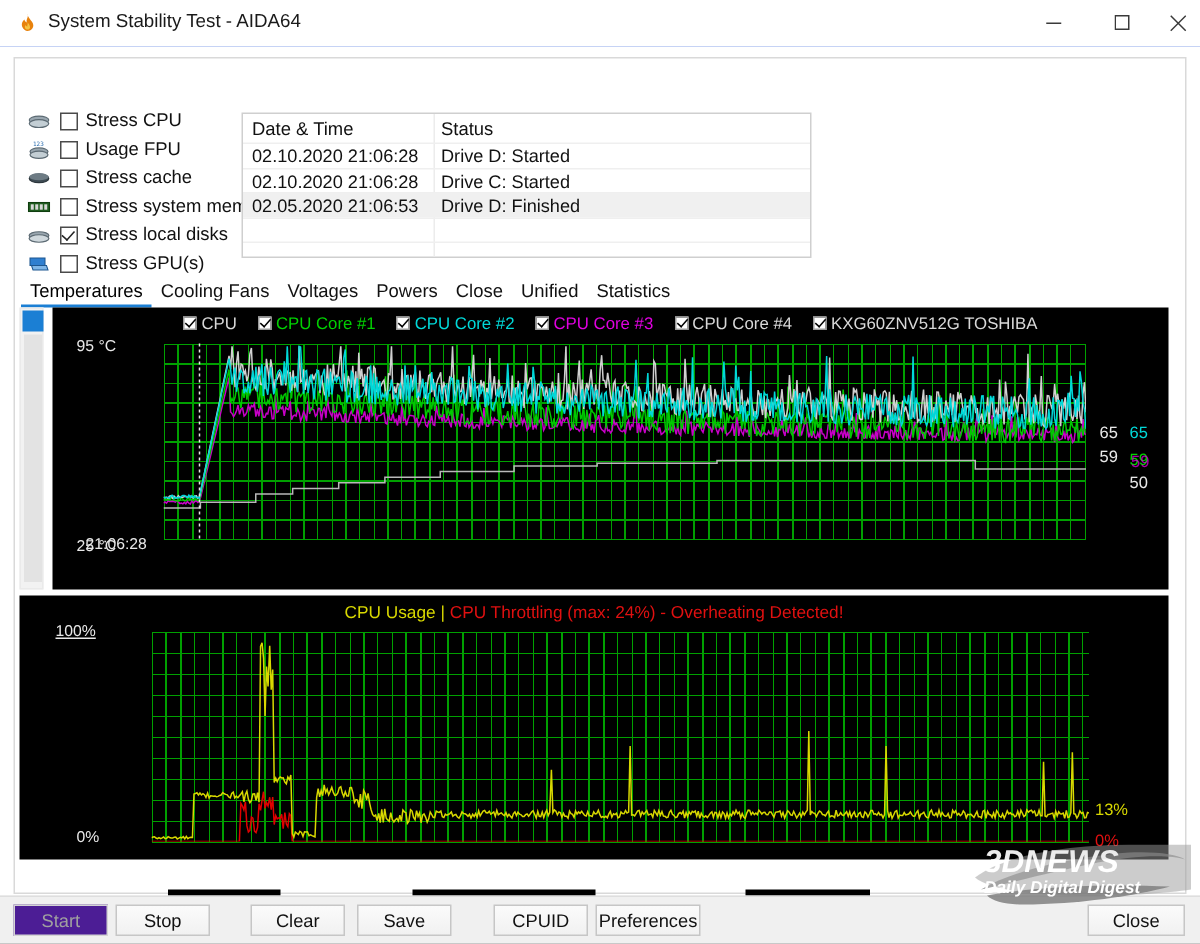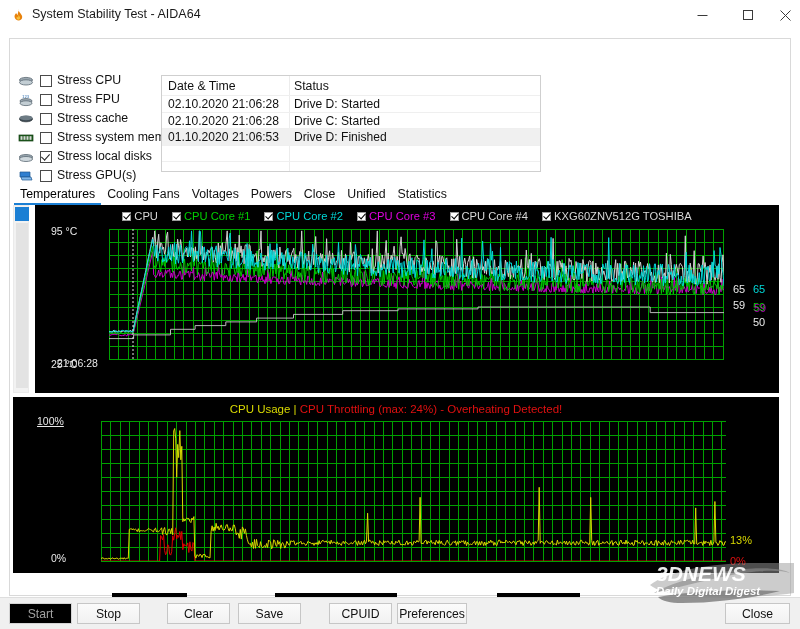--- a/index.html
+++ b/index.html
@@ -263,21 +263,21 @@
     border: 1px solid #c6c6c6;
     background: linear-gradient(#fbfbfb, #f1f1f1);
     font-size: 12.2px;
     color: #111;
     text-align: center;
     line-height: 20px;
     box-sizing: border-box;
     cursor: default;
   }
   .btn.disabled {
-    background: #000000;
+    background: #4c1d95;
     border-color: #d4d4d4;
     color: #a0a0a0;
   }
 
   
   .watermark {
     position: absolute; left: 648px; top: 563px;
     width: 146px; height: 48px;
     pointer-events: none;
     opacity: 0.92;
@@ -333,21 +333,21 @@
 
       <div class="stress-row">
         <span class="stress-ico">
           <svg width="16" height="14" viewBox="0 0 16 14">
             <text x="4" y="4.5" font-size="4" fill="#2e6fb0" font-family="monospace">123</text>
             <ellipse cx="8" cy="8" rx="6" ry="2.4" fill="#9aa7b0" stroke="#5c6a73" stroke-width="0.8"></ellipse>
             <ellipse cx="8" cy="10.2" rx="6" ry="2.4" fill="#c3ced4" stroke="#5c6a73" stroke-width="0.8"></ellipse>
           </svg>
         </span>
         <span class="cb"></span>
-        <span class="stress-label">Stress FPU</span>
+        <span class="stress-label">Usage FPU</span>
       </div>
 
       <div class="stress-row">
         <span class="stress-ico">
           <svg width="16" height="14" viewBox="0 0 16 14">
             <ellipse cx="8" cy="7" rx="6.5" ry="2.8" fill="#3d4a52" stroke="#2c363c" stroke-width="0.8"></ellipse>
             <ellipse cx="8" cy="5.8" rx="6.5" ry="2.4" fill="#6d7b84"></ellipse>
           </svg>
         </span>
         <span class="cb"></span>
@@ -402,21 +402,21 @@
 
       <div class="log-row">
         <span class="c1">02.10.2020 21:06:28</span>
         <span class="c2">Drive D: Started</span>
       </div>
       <div class="log-row">
         <span class="c1">02.10.2020 21:06:28</span>
         <span class="c2">Drive C: Started</span>
       </div>
       <div class="log-row sel">
-        <span class="c1">01.10.2020 21:06:53</span>
+        <span class="c1">02.05.2020 21:06:53</span>
         <span class="c2">Drive D: Finished</span>
       </div>
       <div class="log-row">
         <span class="c1"></span>
         <span class="c2"></span>
       </div>
       <div class="log-row">
         <span class="c1"></span>
         <span class="c2"></span>
       </div>

